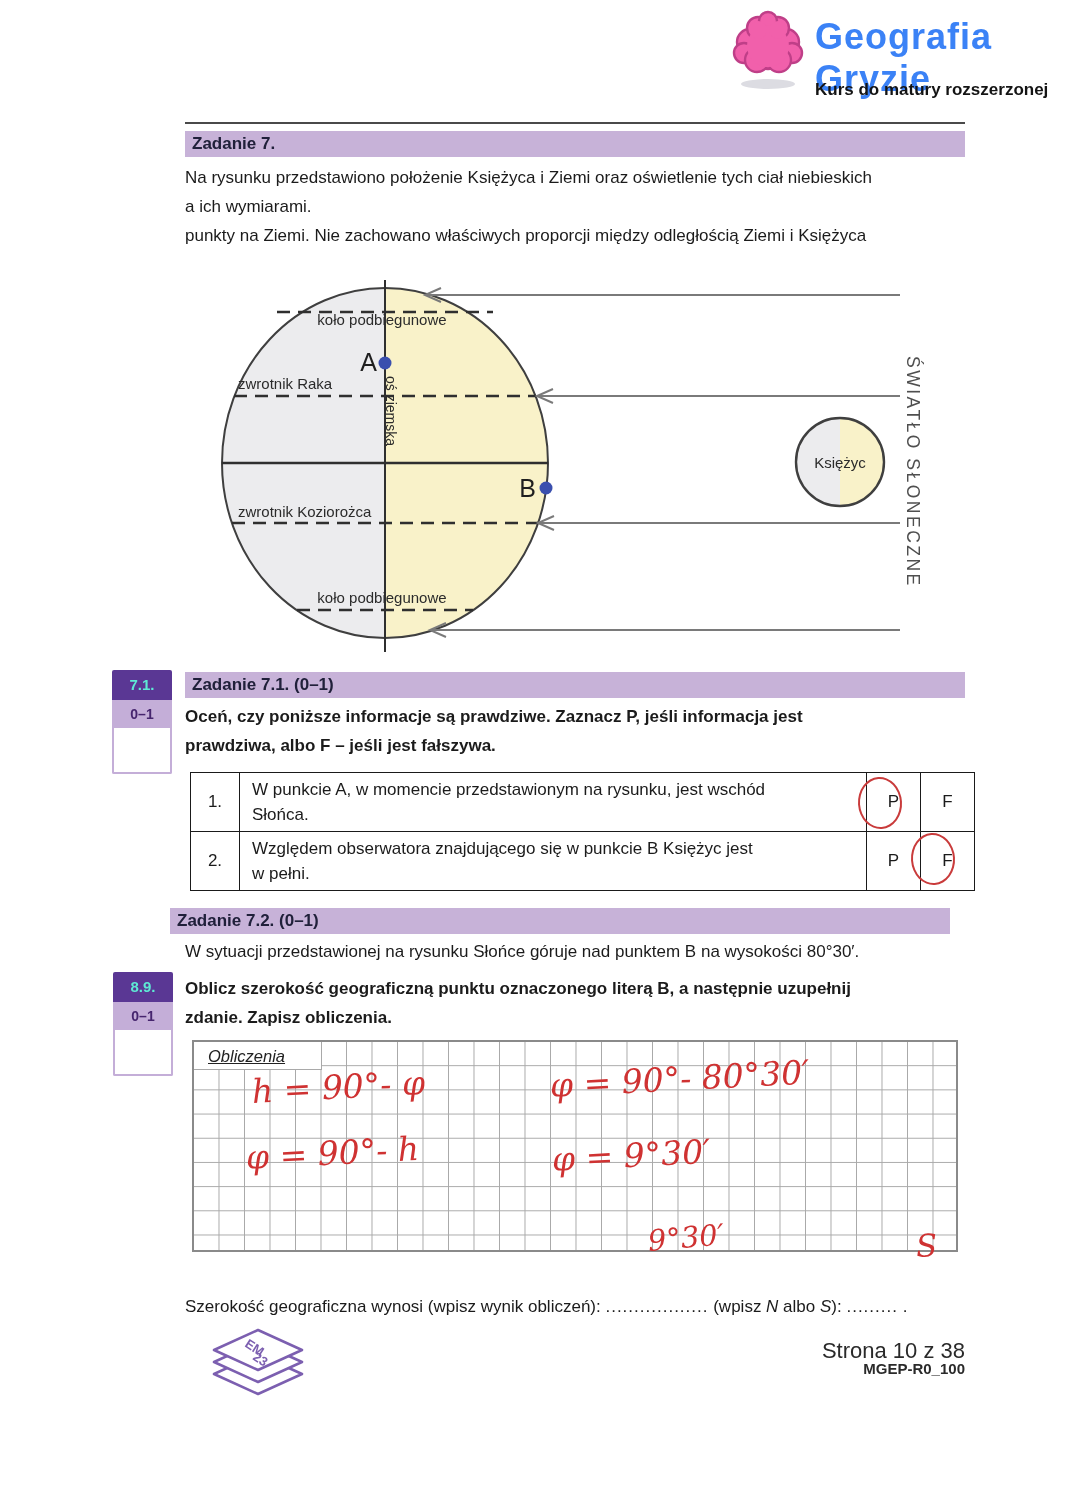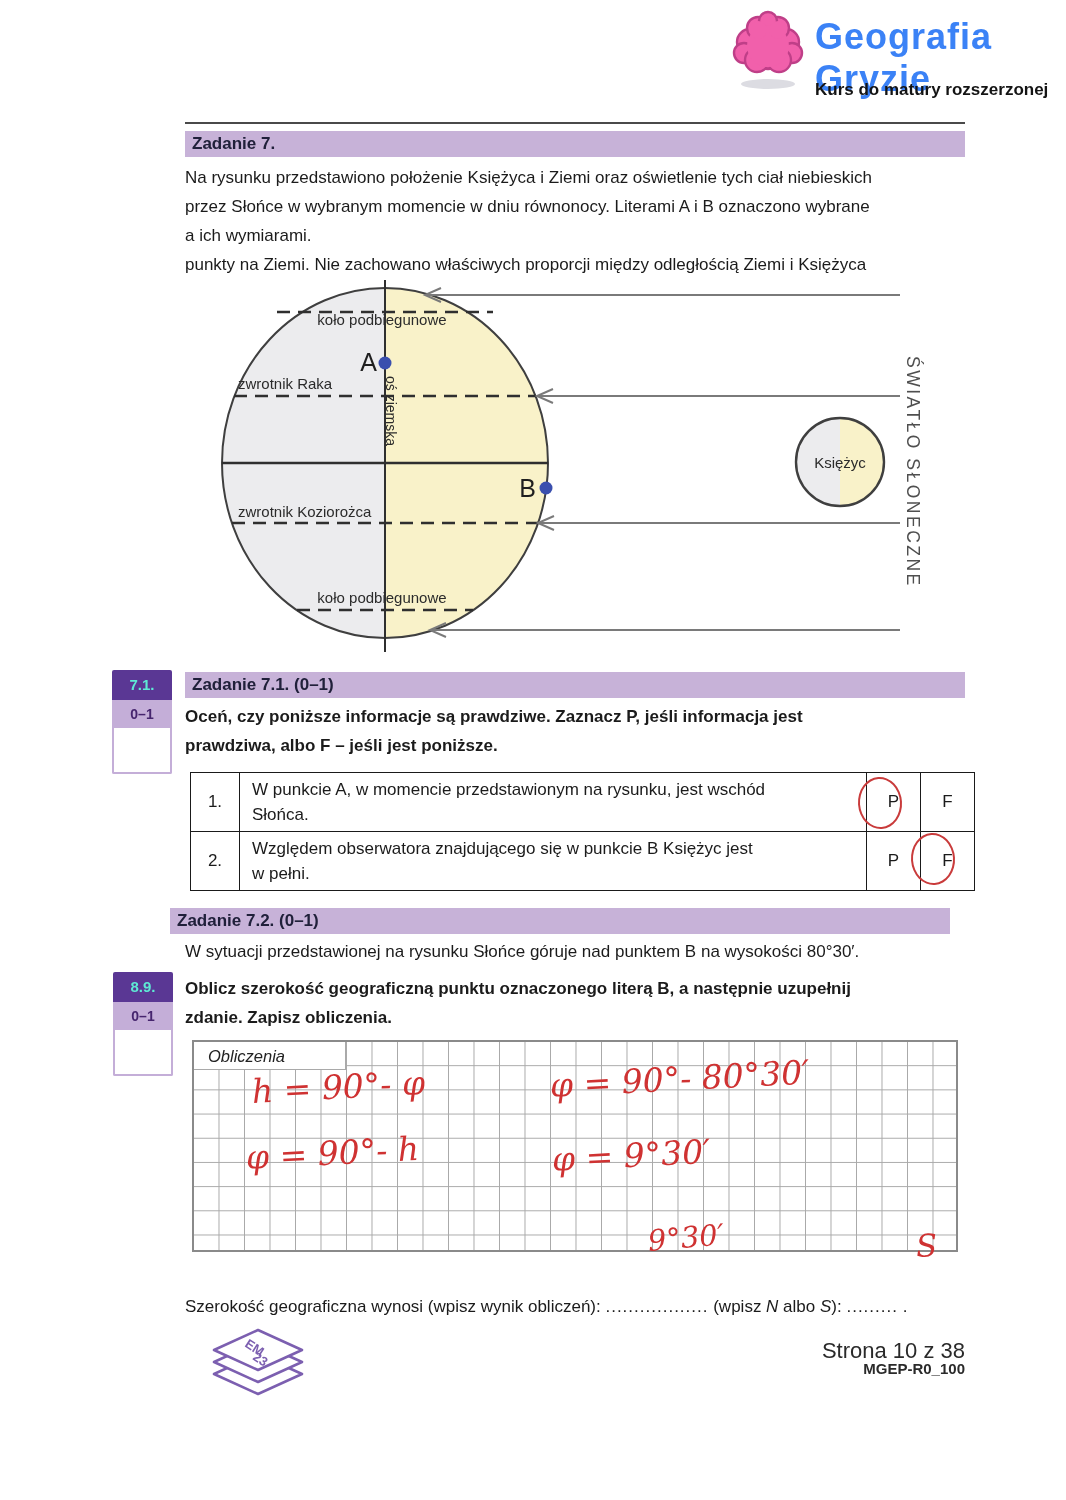--- a/index.html
+++ b/index.html
@@ -29,23 +29,23 @@
   .td-no{width:48px;text-align:center;}
   .td-txt{width:614px;padding-left:12px !important;}
   .td-pf{width:53px;text-align:center;}
   .cell-line{line-height:25px;white-space:nowrap;}
   .red-ellipse{border:2.6px solid #c93b3b;border-radius:50%;width:40px;height:48px;transform:rotate(-4deg);}
   
   .calc-box{width:766px;height:212px;border:2px solid #8a8a8a;box-sizing:border-box;background:
     linear-gradient(to right,#a9a9a9 1.4px,transparent 1.4px),
     linear-gradient(to bottom,#a9a9a9 1.4px,transparent 1.4px);
     background-size:25.5px 24.2px;background-position:-1px -1px;}
-  .calc-label{position:absolute;left:0;top:0;width:152px;height:28px;background:#ffffff;
+  .calc-label{position:absolute;left:0;top:0;width:128px;height:28px;background:#ffffff;
     border-right:1.4px solid #a9a9a9;border-bottom:1.4px solid #a9a9a9;font-style:italic;
-    font-size:16.5px;line-height:28px;padding-left:14px;box-sizing:border-box;color:#222;}
+    font-size:16.5px;line-height:28px;padding-left:14px;box-sizing:border-box;color:#222;text-decoration:underline;}
   .hw{font-family:"DejaVu Serif",serif;font-style:italic;color:#cf3232;white-space:nowrap;
       transform:rotate(-3deg);transform-origin:left center;}
   .dots{letter-spacing:1px;}
   .it{font-style:italic;}
   .page-num{width:780px;text-align:right;font-size:22px;color:#2a2a2a;}
   .doc-code{width:145px;text-align:right;font-size:15px;font-weight:bold;color:#2a2a2a;}
   svg text{font-family:"Liberation Sans",sans-serif;}
 </style>
 </head>
 <body>
@@ -72,21 +72,20 @@
       <circle cx="50" cy="24" r="9"></circle>
     </g>
   </svg>
   <div class="abs brand-title" style="left:815px;top:16px;">Geografia Gryzie</div>
   <div class="abs brand-subtitle" style="left:815px;top:50px;">Kurs do matury rozszerzonej</div>
 
   <div class="abs rule" style="left:185px;top:122px;"></div>
   <div class="abs bar" style="left:185px;top:131px;">Zadanie 7.</div>
   <div class="abs" style="left:185px;top:163px;">
     <div class="body-line">Na rysunku przedstawiono położenie Księżyca i Ziemi oraz oświetlenie tych ciał niebieskich</div>
-    <div class="body-line">przez Słońce w wybranym momencie w dniu równonocy. Literami A i B oznaczono wybrane</div>
     <div class="body-line">a ich wymiarami.</div>
     <div class="body-line">punkty na Ziemi. Nie zachowano właściwych proporcji między odległością Ziemi i Księżyca</div>
   </div>
 
   <svg class="abs" style="left:185px;top:272px;" width="780" height="392" viewBox="0 0 780 392">
 
     <path d="M 200 16 A 163 175 0 0 0 200 366 Z" fill="#ececee"></path>
     <path d="M 200 16 A 163 175 0 0 1 200 366 Z" fill="#f9f2c9"></path>
     <ellipse cx="200" cy="191" rx="163" ry="175" fill="none" stroke="#3f3f3f" stroke-width="2"></ellipse>
 
@@ -129,21 +128,21 @@
   </svg>
 
   <div class="abs badge" style="left:112px;top:670px;">
     <div class="b-head">7.1.</div>
     <div class="b-pts">0–1</div>
     <div class="b-empty"></div>
   </div>
   <div class="abs bar" style="left:185px;top:672px;">Zadanie 7.1. (0–1)</div>
   <div class="abs" style="left:185px;top:702px;">
     <div class="body-line bold">Oceń, czy poniższe informacje są prawdziwe. Zaznacz P, jeśli informacja jest</div>
-    <div class="body-line bold">prawdziwa, albo F – jeśli jest poniższe.</div>
+    <div class="body-line bold">prawdziwa, albo F – jeśli jest fałszywa.</div>
   </div>
 
   <table class="abs tf-table" style="left:190px;top:772px;">
     <tbody>
         <tr style="height:57px;">
       <td class="td-no">1.</td>
       <td class="td-txt">
         <div class="cell-line">W punkcie A, w momencie przedstawionym na rysunku, jest wschód</div>
         <div class="cell-line">Słońca.</div>
       </td>

